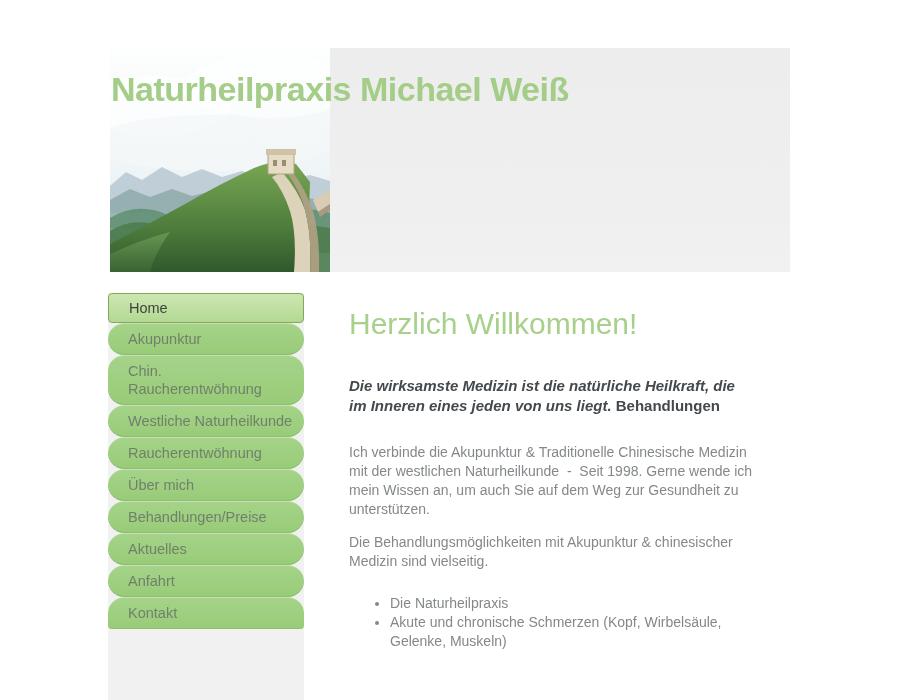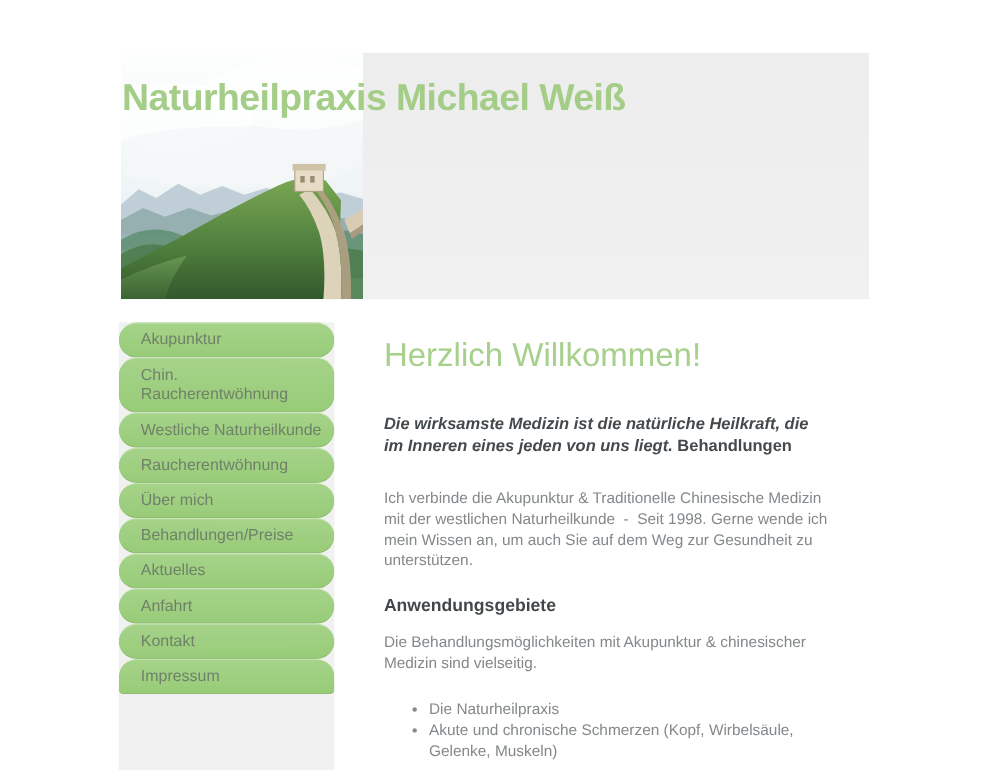--- a/index.html
+++ b/index.html
@@ -142,45 +142,44 @@
       <rect x="172" y="112" width="4" height="6" fill="#9b8d72"></rect>
       <path d="M203 152 L220 142 L220 156 L208 164 Z" fill="#d8cdb4"></path>
       <path d="M208 164 L220 156 L220 162 L210 169 Z" fill="#ab9a7e"></path>
     </svg>
   </div>
   <div class="header-panel"></div>
   <div class="site-title">Naturheilpraxis Michael Weiß</div>
 
   <div class="sidebar">
     <ul class="nav-menu">
+      <li class="nav-item active">Home</li>
       <li class="nav-item">Akupunktur</li>
       <li class="nav-item">Chin. Raucherentwöhnung</li>
       <li class="nav-item">Westliche Naturheilkunde</li>
       <li class="nav-item">Raucherentwöhnung</li>
       <li class="nav-item">Über mich</li>
       <li class="nav-item">Behandlungen/Preise</li>
       <li class="nav-item">Aktuelles</li>
       <li class="nav-item">Anfahrt</li>
       <li class="nav-item">Kontakt</li>
-      <li class="nav-item">Impressum</li>
     </ul>
   </div>
 
   <div class="main">
     <h1 class="welcome-heading">Herzlich Willkommen!</h1>
 
     <p class="quote"><span class="q-text">Die wirksamste Medizin ist die natürliche Heilkraft, die
 im Inneren eines jeden von uns liegt.</span><span class="q-author">Behandlungen</span></p>
 
     <p class="body-text intro-paragraph">Ich verbinde die Akupunktur &amp; Traditionelle Chinesische Medizin
 mit der westlichen Naturheilkunde&nbsp; -&nbsp; Seit 1998. Gerne wende ich
 mein Wissen an, um auch Sie auf dem Weg zur Gesundheit zu
 unterstützen.</p>
 
-    <h2 class="section-heading">Anwendungsgebiete</h2>
 
     <p class="body-text section-paragraph">Die Behandlungsmöglichkeiten mit Akupunktur &amp; chinesischer
 Medizin sind vielseitig.</p>
 
     <ul class="topic-list">
       <li>Die Naturheilpraxis</li>
       <li>Akute und chronische Schmerzen (Kopf, Wirbelsäule,
 Gelenke, Muskeln)</li>
     </ul>
   </div>

